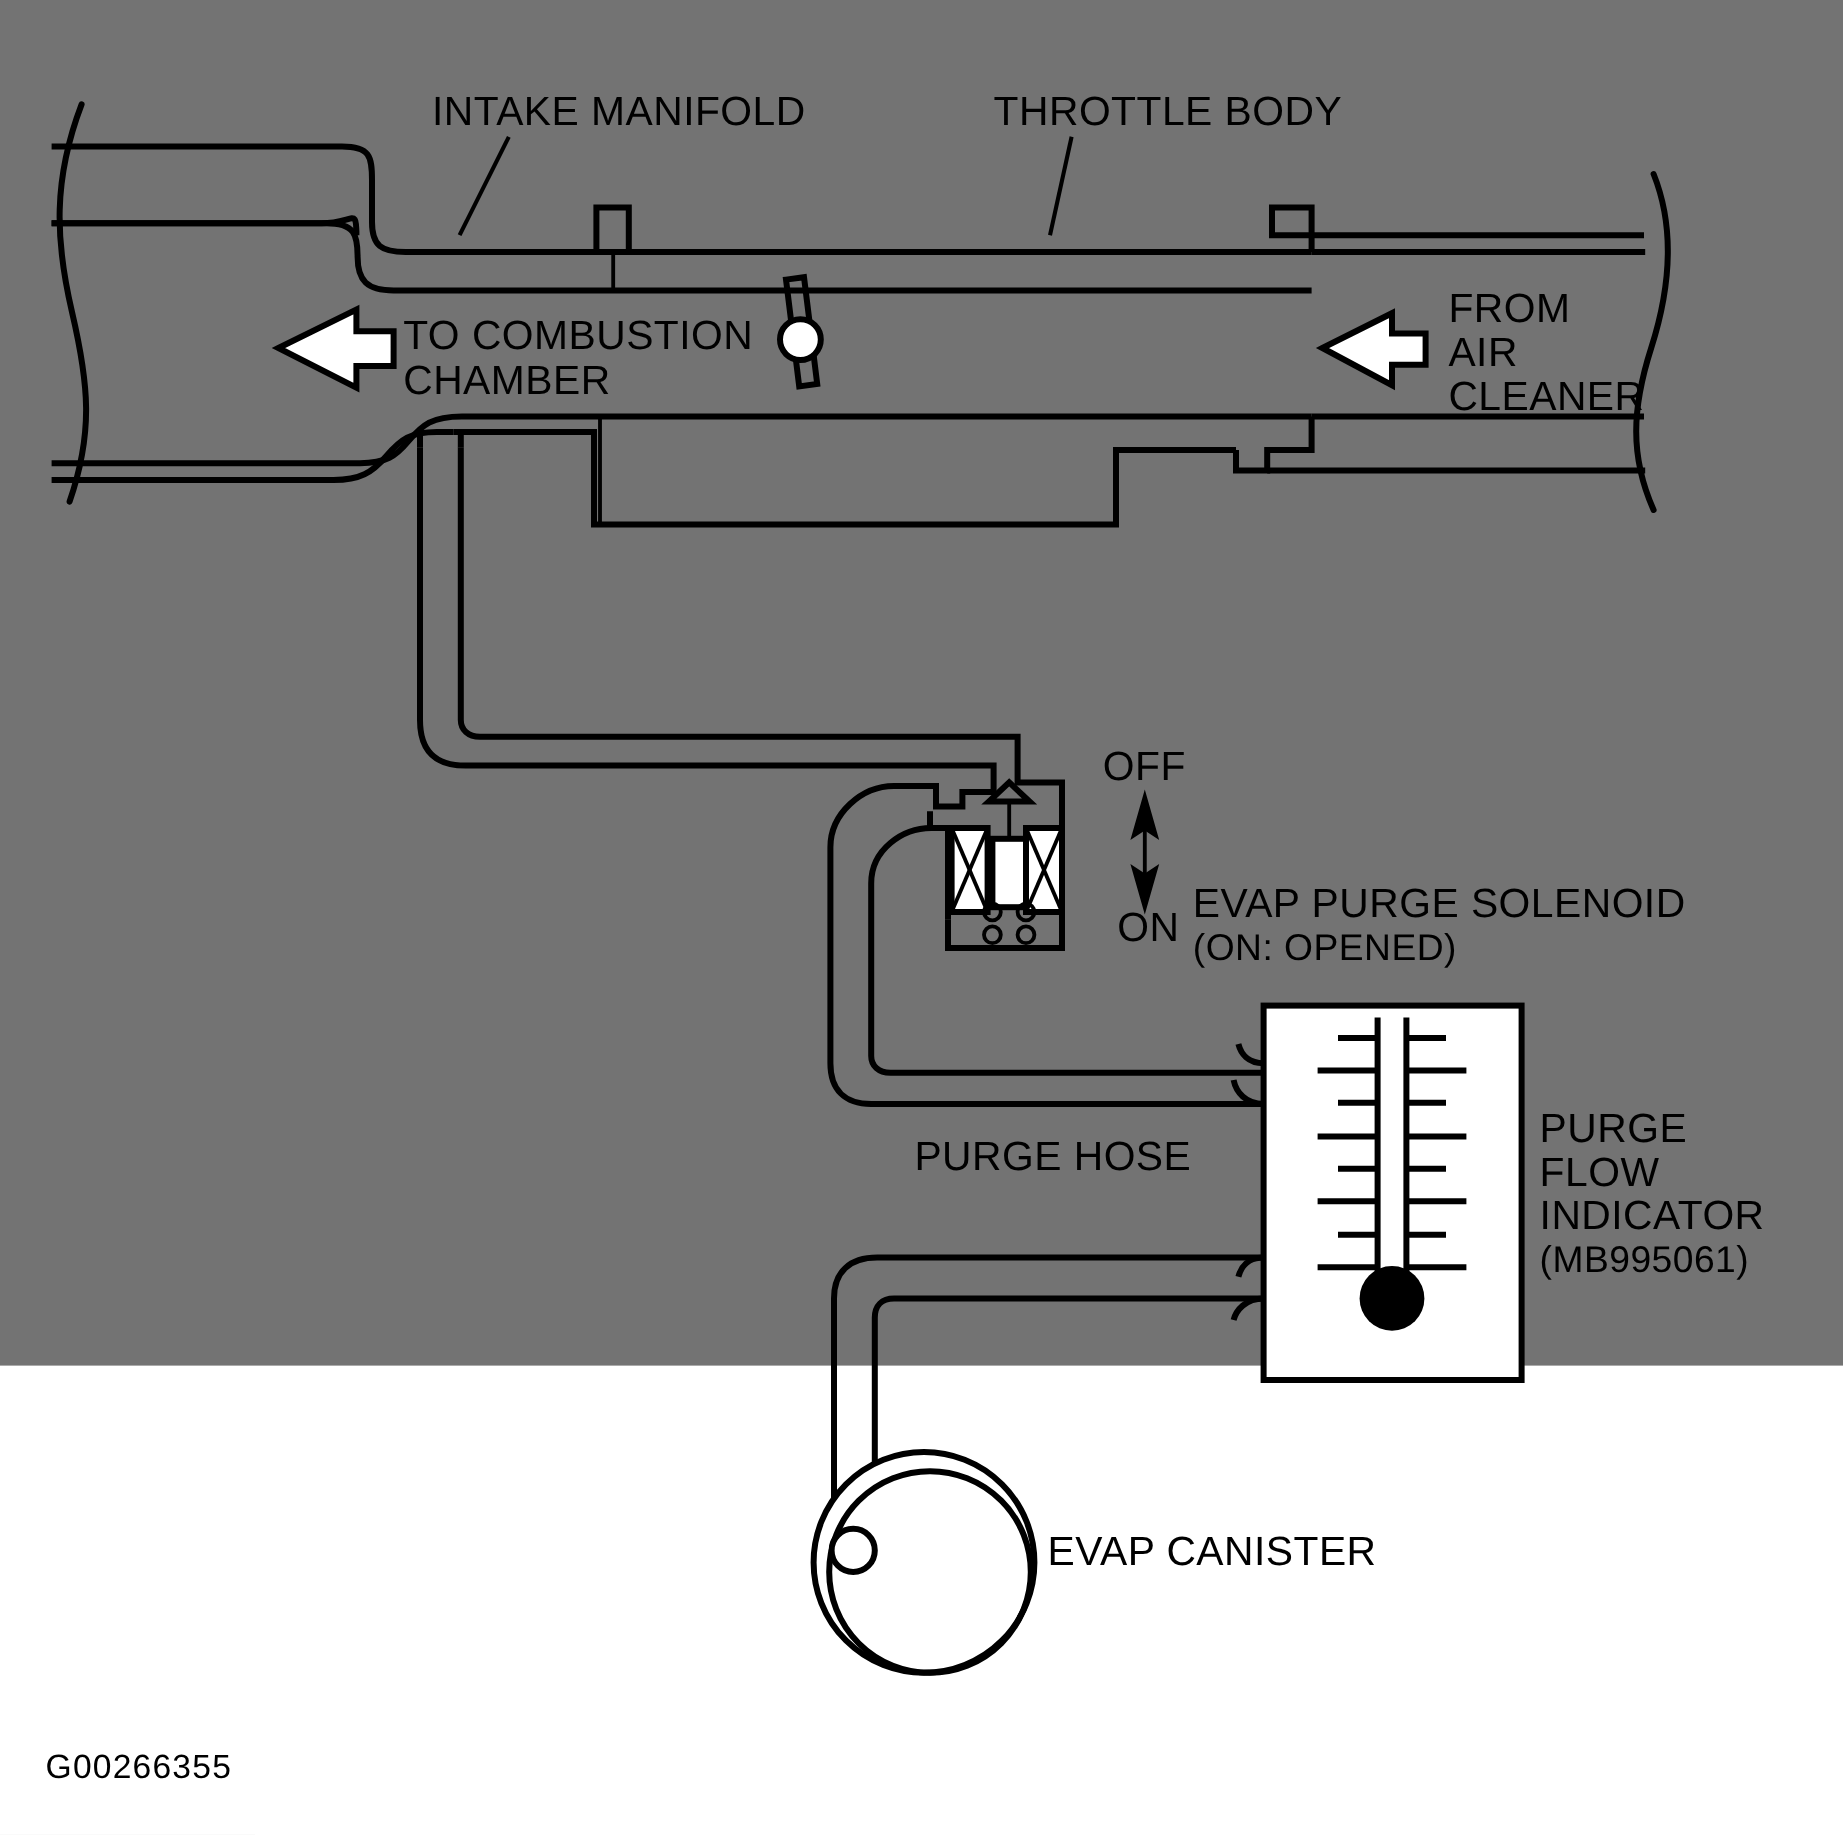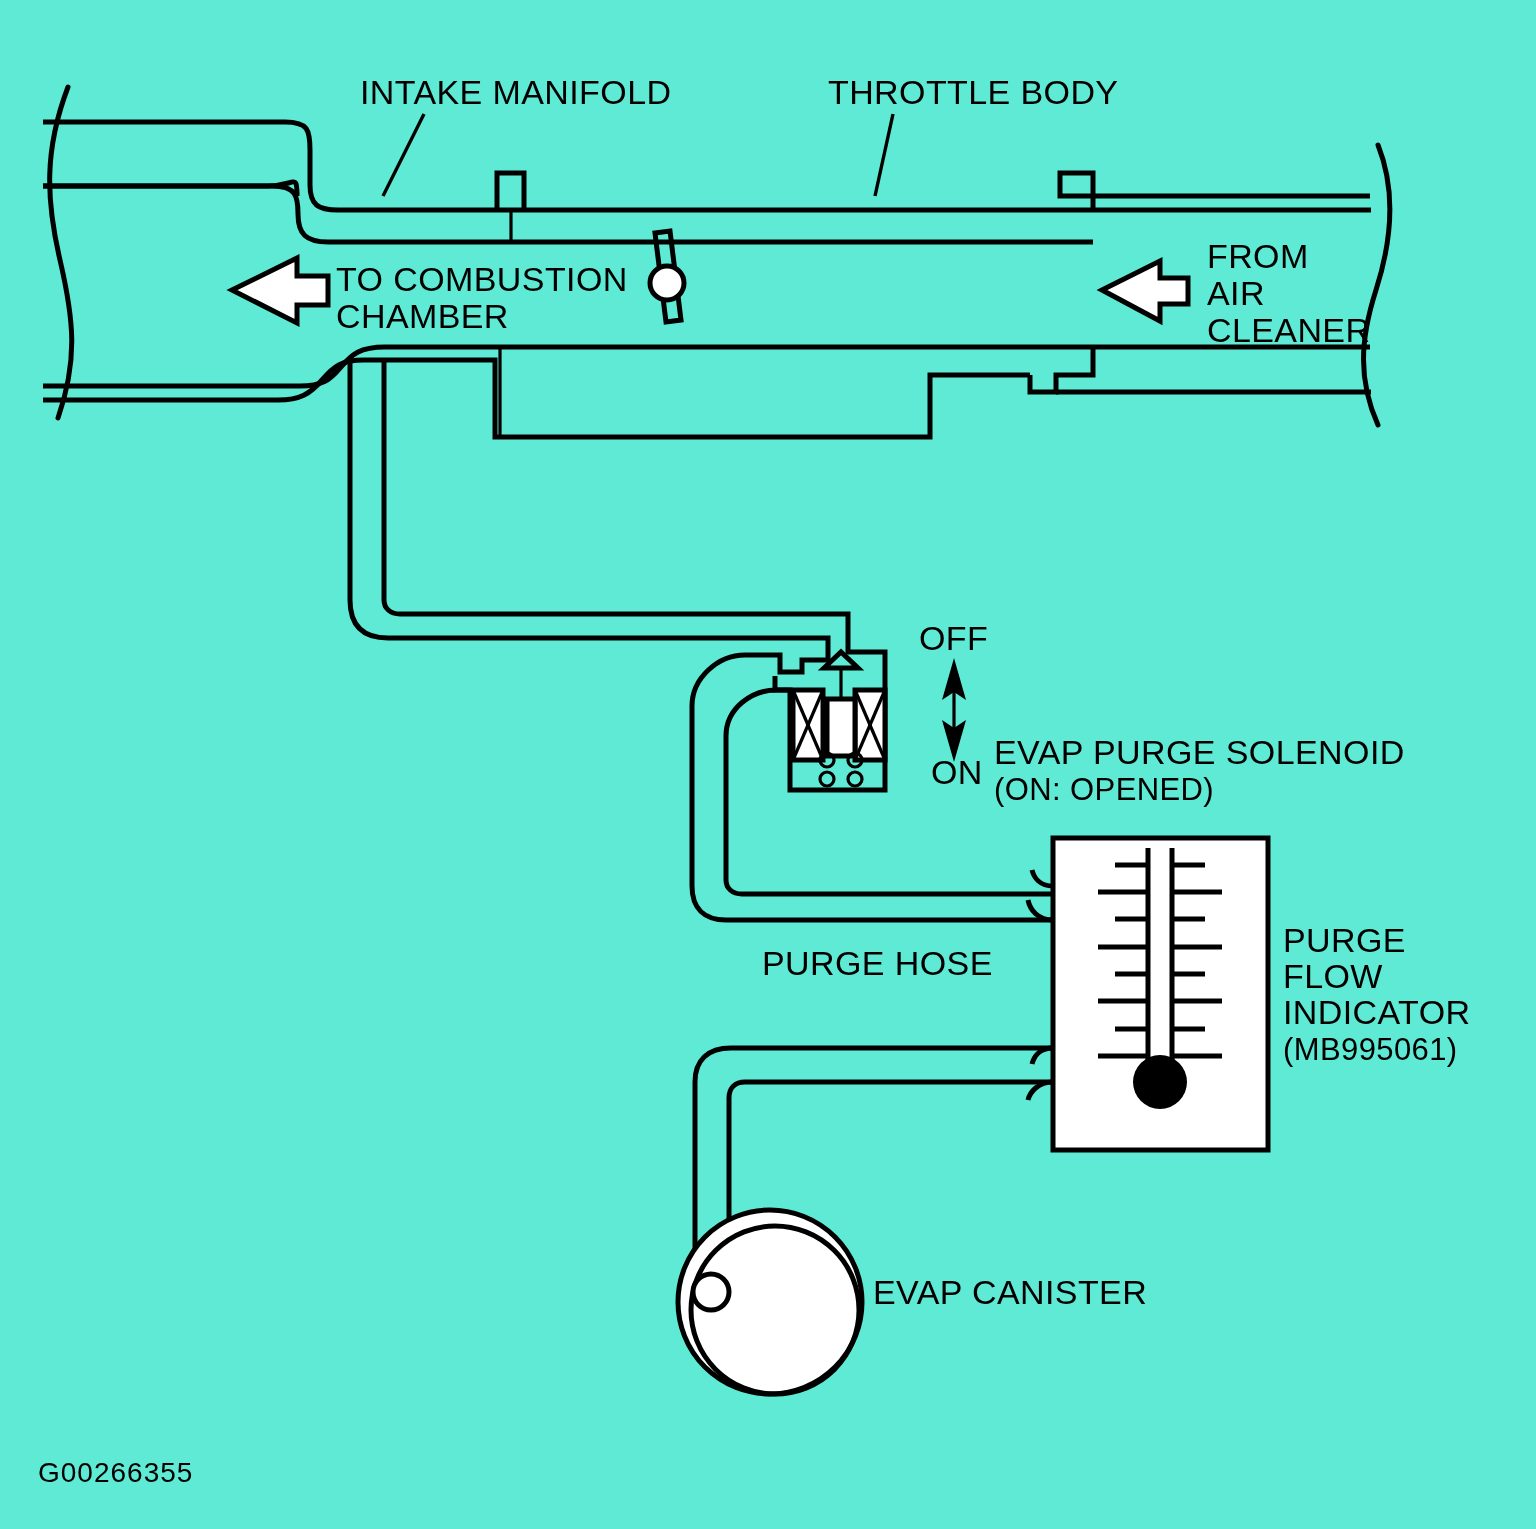--- a/index.html
+++ b/index.html
@@ -9,22 +9,22 @@
   }
   body {
     width: 1536px;
     height: 1529px;
     overflow: hidden;
     font-family: "Liberation Sans", sans-serif;
   }
   #diagram-root {
     position: relative;
     width: 1536px;
-    height: 1529px;
-    background: #5eead4;
+    height: 1138px;
+    background: #737373;
   }
   svg#diagram-svg {
     position: absolute;
     top: 0;
     left: 0;
     width: 1536px;
     height: 1529px;
     display: block;
   }
   .dgm-text {

